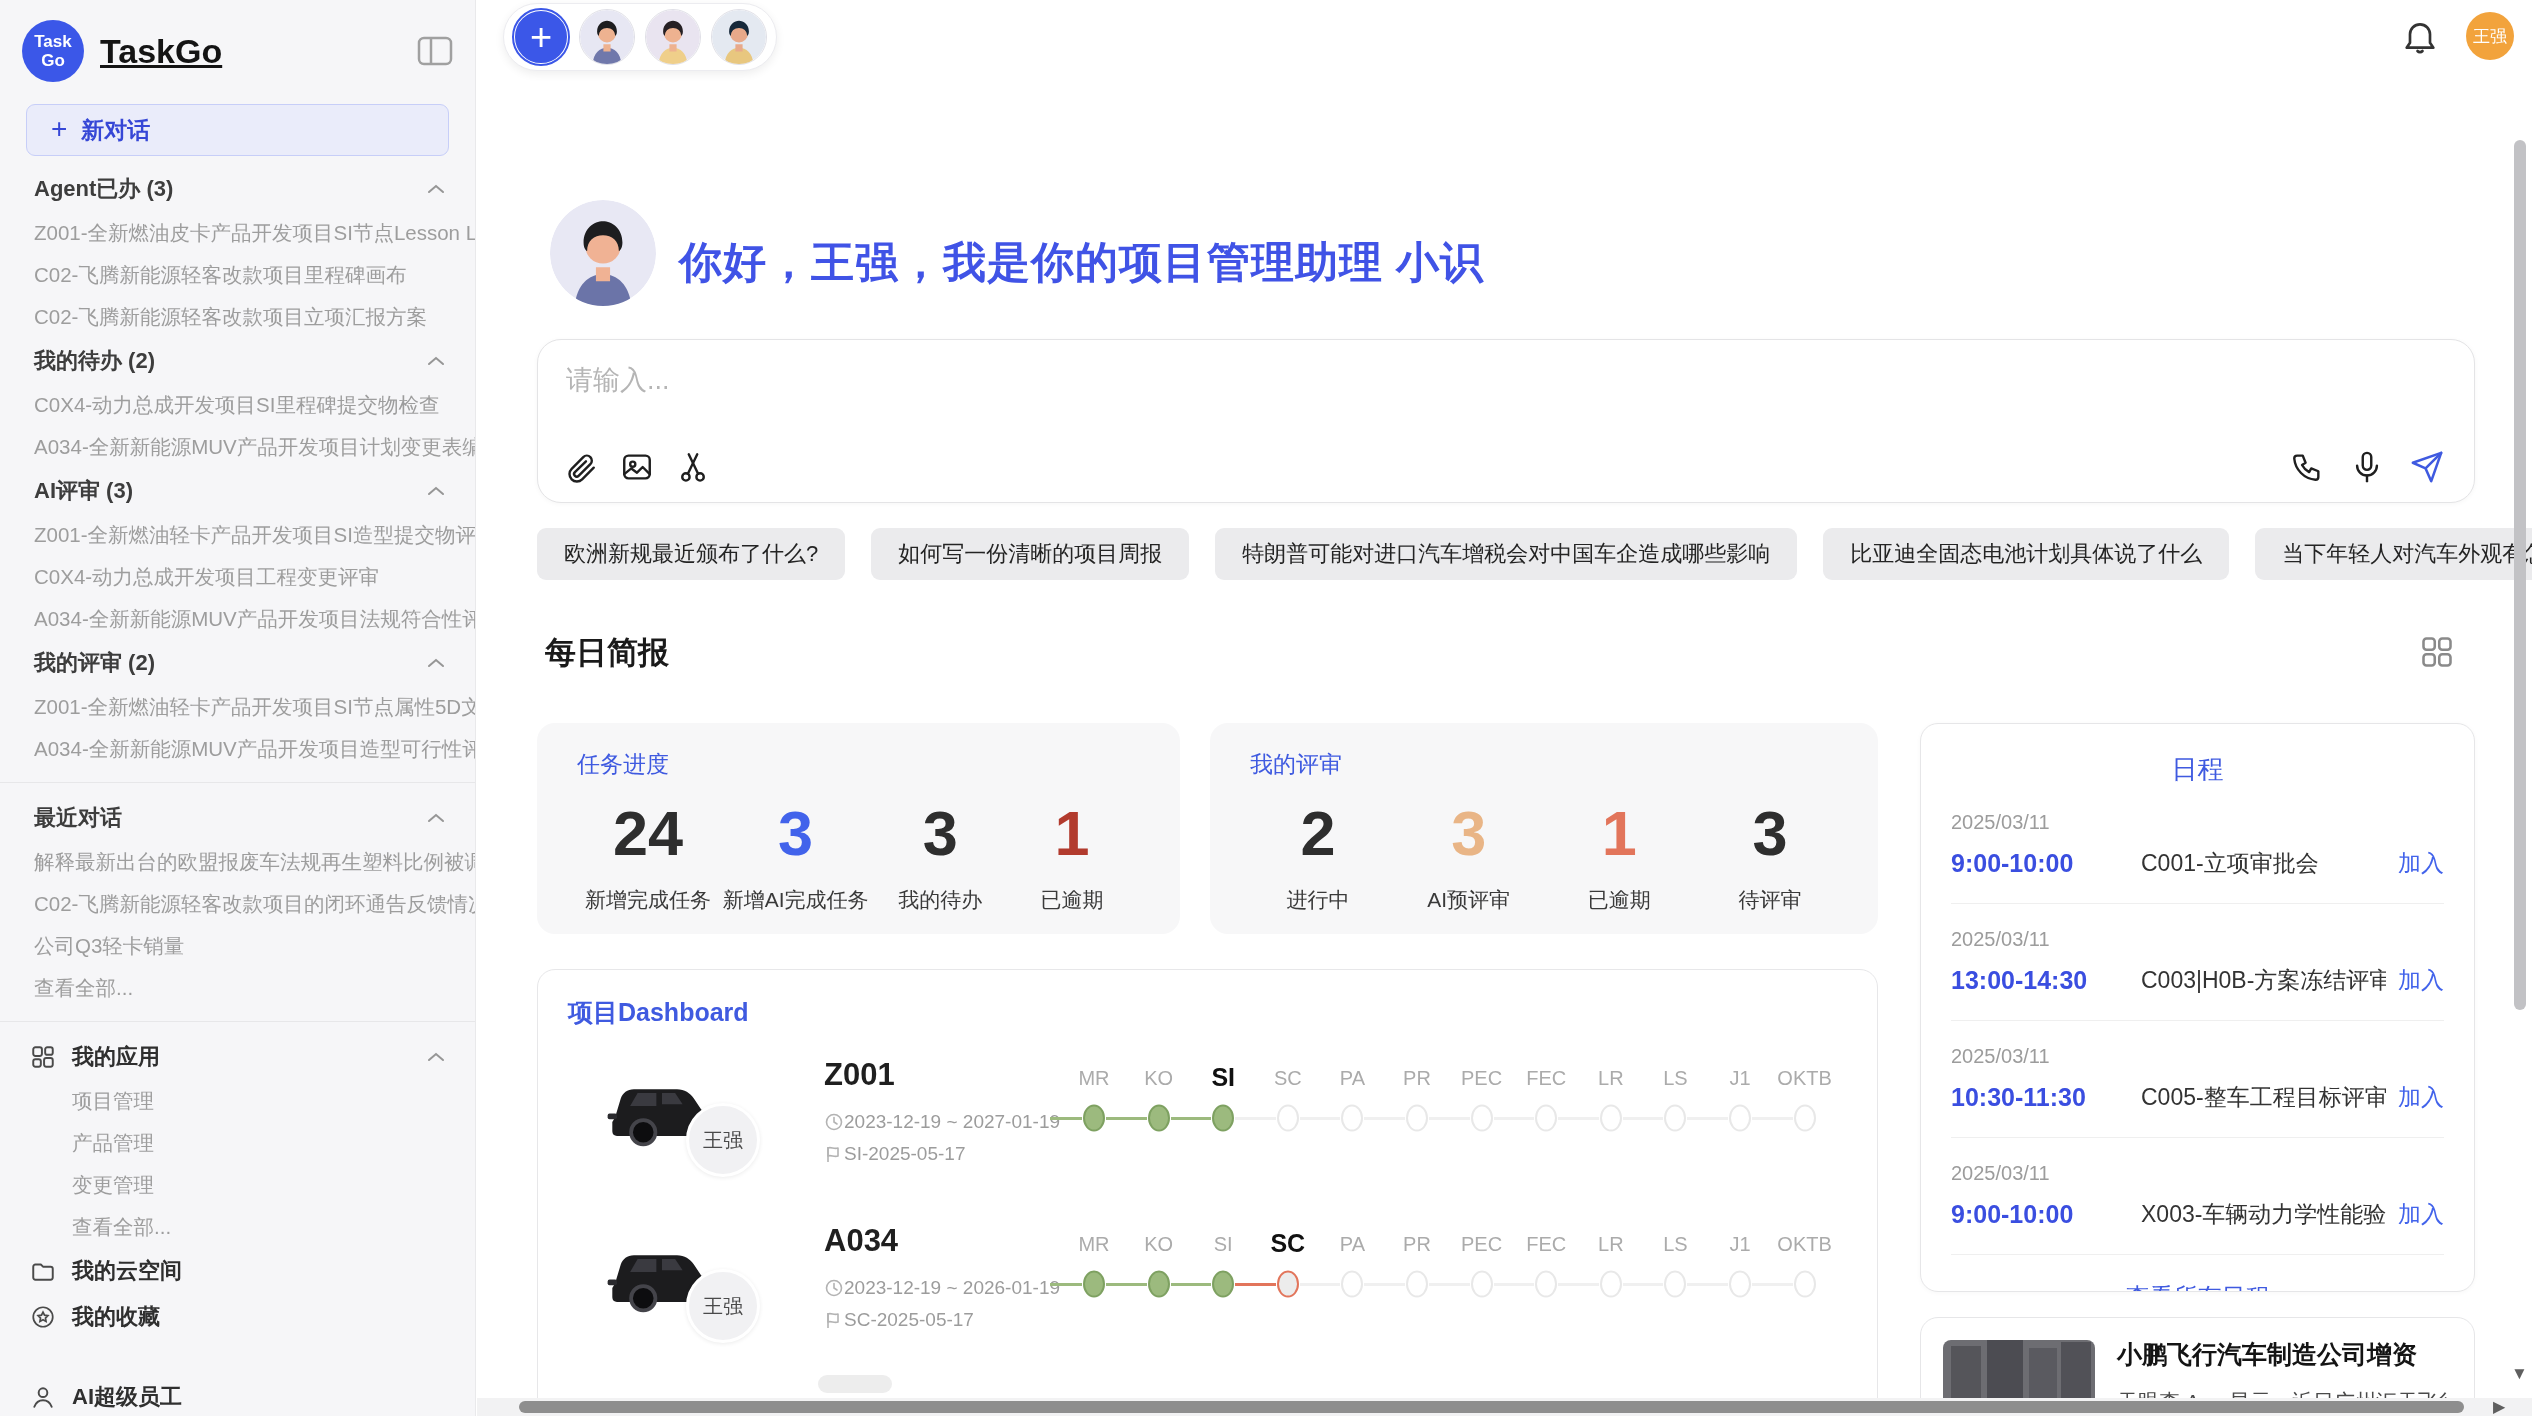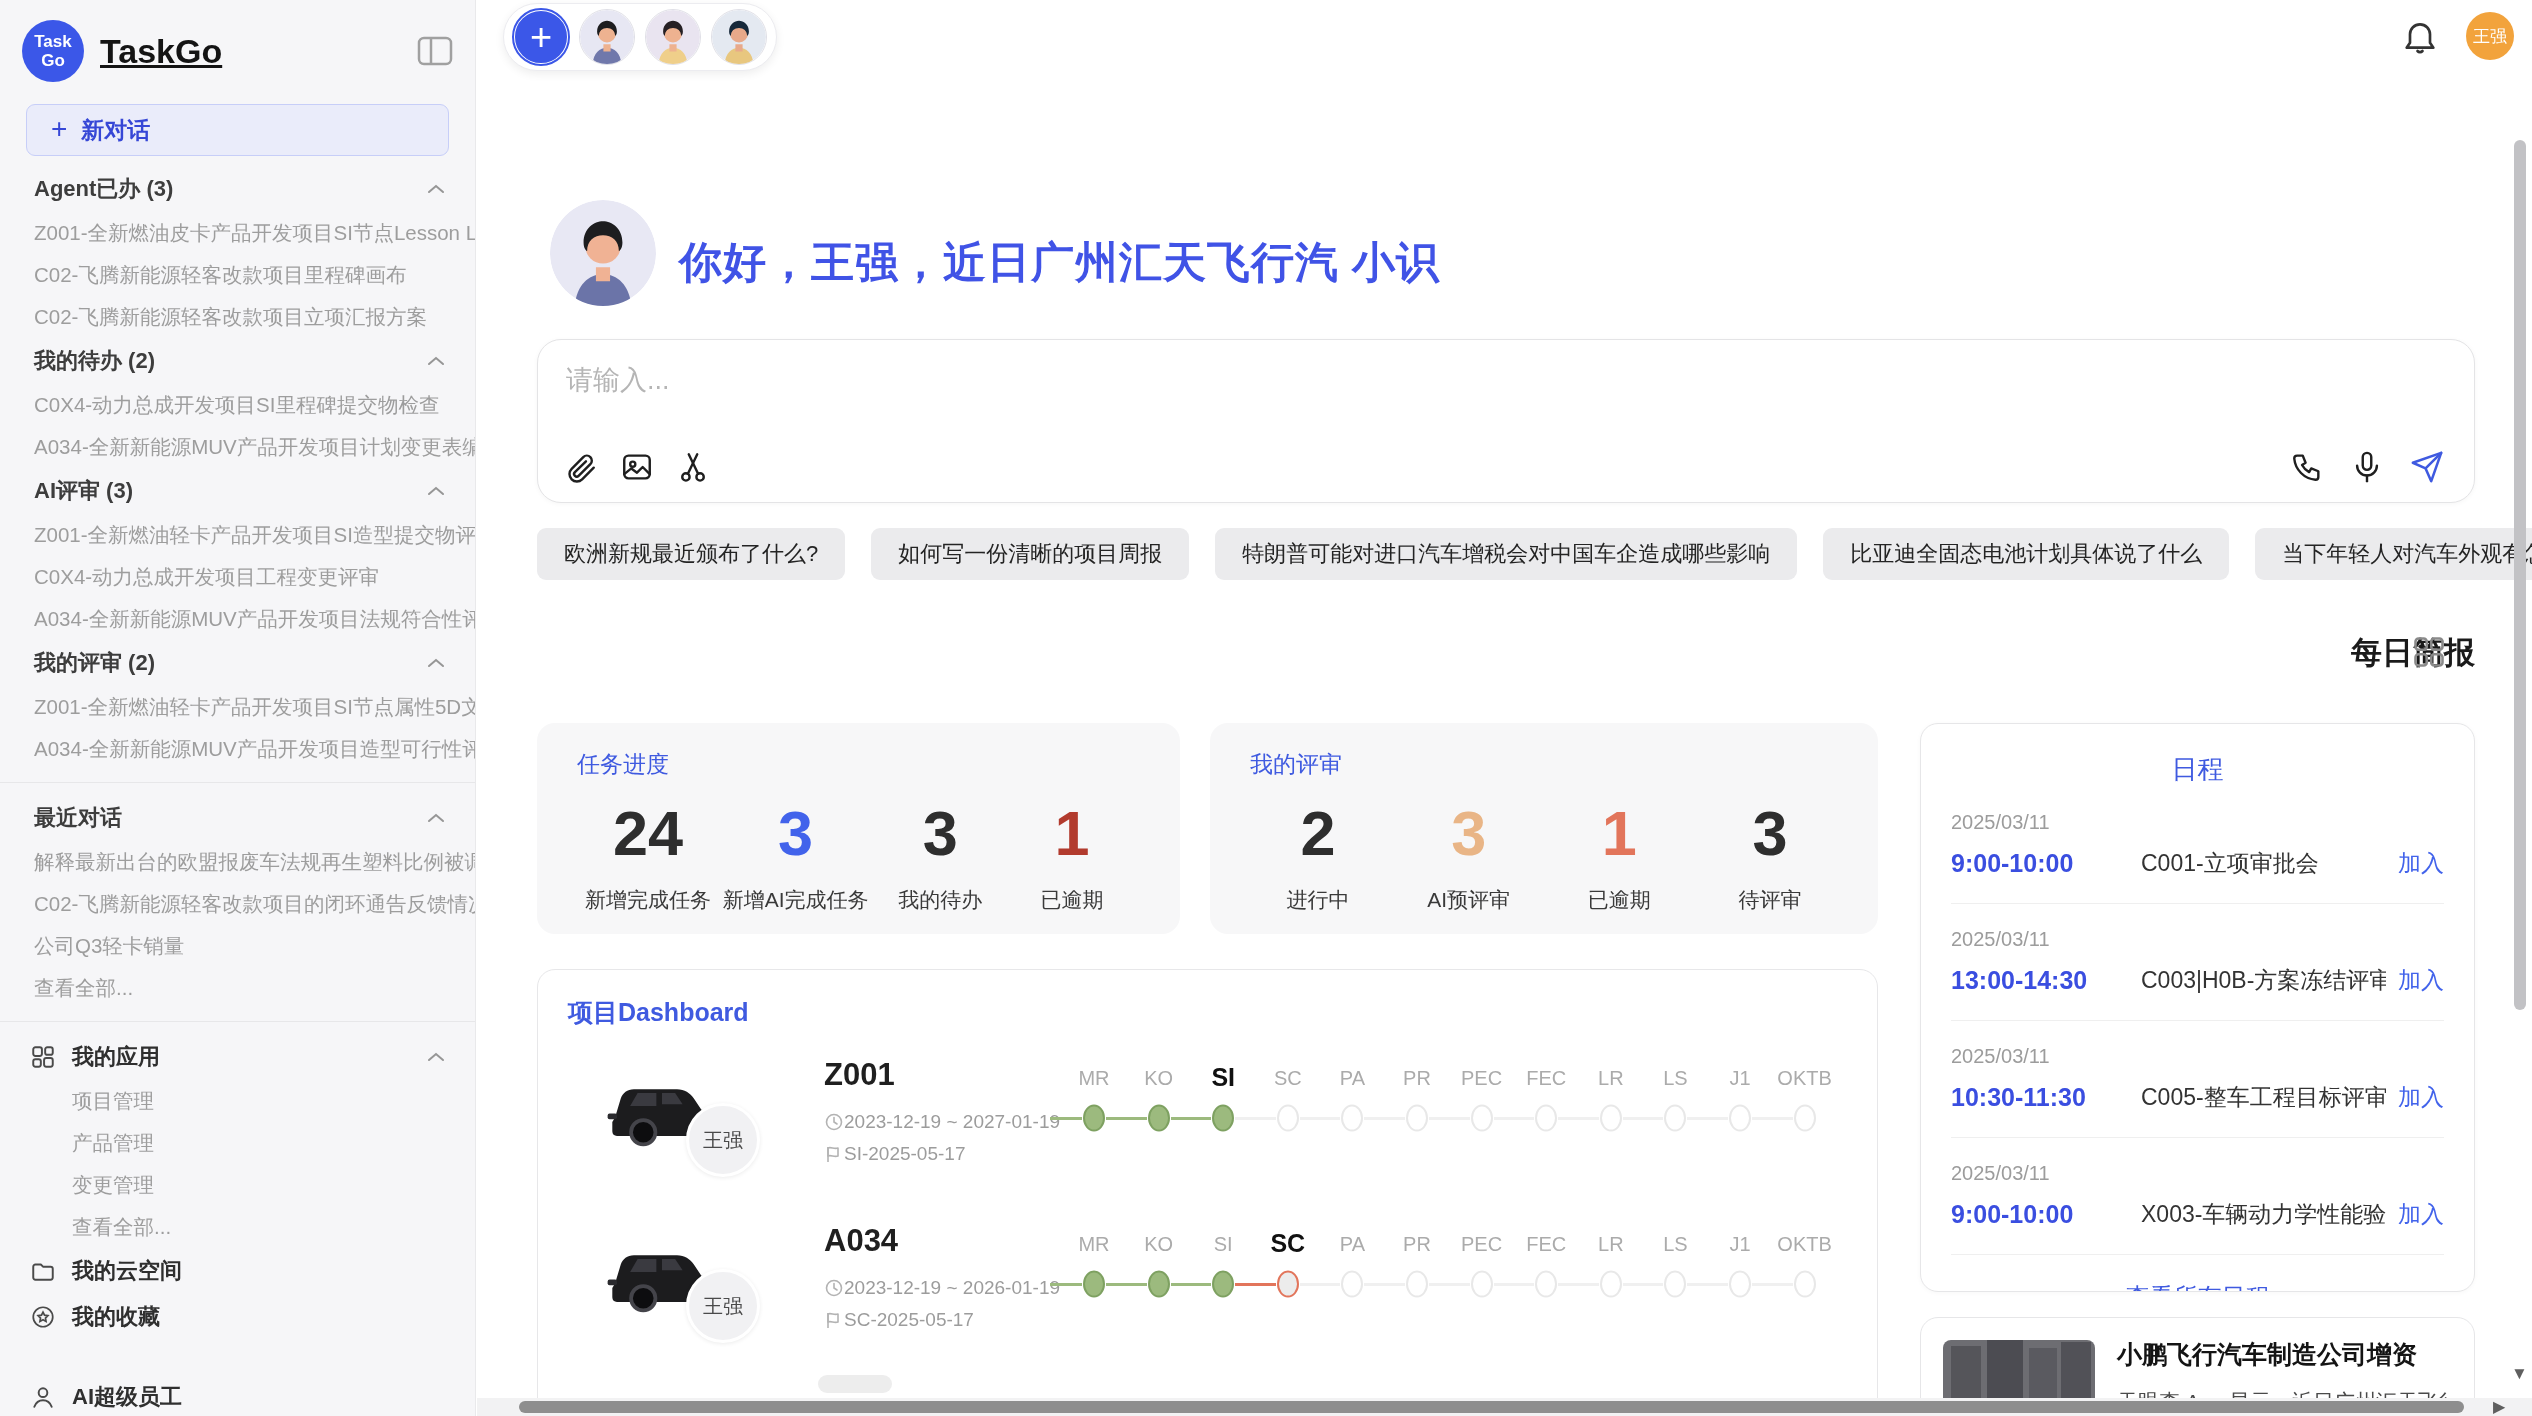--- a/index.html
+++ b/index.html
@@ -58,21 +58,21 @@
                 resize:none; font-size:27px; font-family:inherit; color:#333; background:transparent; }
   .input-card textarea::placeholder { color:#b5b5b5; }
   .in-icons-left { position:absolute; left:26px; bottom:18px; display:flex; gap:22px; align-items:center; }
   .in-icons-right { position:absolute; right:30px; bottom:18px; display:flex; gap:26px; align-items:center; }
   .in-ic { width:34px; height:34px; cursor:pointer; display:flex; }
 
   .chips { position:absolute; left:60px; top:528px; display:flex; gap:26px; }
   .chip { height:52px; line-height:52px; padding:0 27px; background:#ebebed; border-radius:9px;
           font-size:22px; color:#242424; white-space:nowrap; cursor:pointer; }
 
-  .brief-header { position:absolute; left:60px; top:632px; width:1938px; text-align:right; }
+  .brief-header { position:absolute; left:68px; top:632px; width:1938px; text-align:left; }
   .brief-title { font-size:31px; font-weight:bold; color:#1a1a1a; }
   .brief-grid-ic { position:absolute; right:28px; top:2px; width:36px; height:36px; cursor:pointer; }
 
   .stat-card { position:absolute; top:723px; height:211px; background:#f7f7f8; border-radius:18px; padding:26px 40px; }
   .stat-card .sc-title { font-size:23px; color:#3f5ae0; }
   .stat-row { display:flex; justify-content:space-between; margin-top:18px; padding:0 8px;align-items:flex-end; }
   .stat-col { text-align:center; min-width:120px; }
   .stat-num { font-size:63px; font-weight:600; color:#2e2e2e; line-height:70px; }
   .stat-label { margin-top:18px; font-size:21px; color:#3a3a3a; }
 
@@ -307,21 +307,21 @@
 
   <div class="greet-avatar" id="greet-avatar">
       <svg viewBox="0 0 60 60">
         <circle cx="30" cy="30" r="30" fill="#e8e8f4"></circle>
         <path d="M14 60c1-12 8-18 16-18s15 6 16 18z" fill="#6b74a8"></path>
         <path d="M26 38h8v8h-8z" fill="#f0b294"></path>
         <circle cx="30" cy="26" r="10" fill="#f0b294"></circle>
         <path d="M19 24c0-8 6-12 11-12s11 4 11 12c0 3-1 4-2 5 0-6-4-9-9-9s-9 3-9 9c-1-1-2-2-2-5z" fill="#1d1d1f"></path>
       </svg>
     </div>
-  <div class="greet-title">你好，王强，近日广州汇天飞行汽 小识</div>
+  <div class="greet-title">你好，王强，我是你的项目管理助理 小识</div>
 
   <div class="input-card">
     <textarea placeholder="请输入..." style=""></textarea>
     <div class="in-icons-left">
       <div class="in-ic">
         <svg viewBox="0 0 24 24" fill="none" stroke="#1f1f1f" stroke-width="1.7" stroke-linecap="round" stroke-linejoin="round">
             <path d="M21 12.5l-8.2 8.2a5.2 5.2 0 0 1-7.4-7.4L13.6 5a3.5 3.5 0 0 1 5 5l-8.3 8.2a1.8 1.8 0 0 1-2.6-2.6L15.5 8"></path>
           </svg>
       </div>
       <div class="in-ic">

